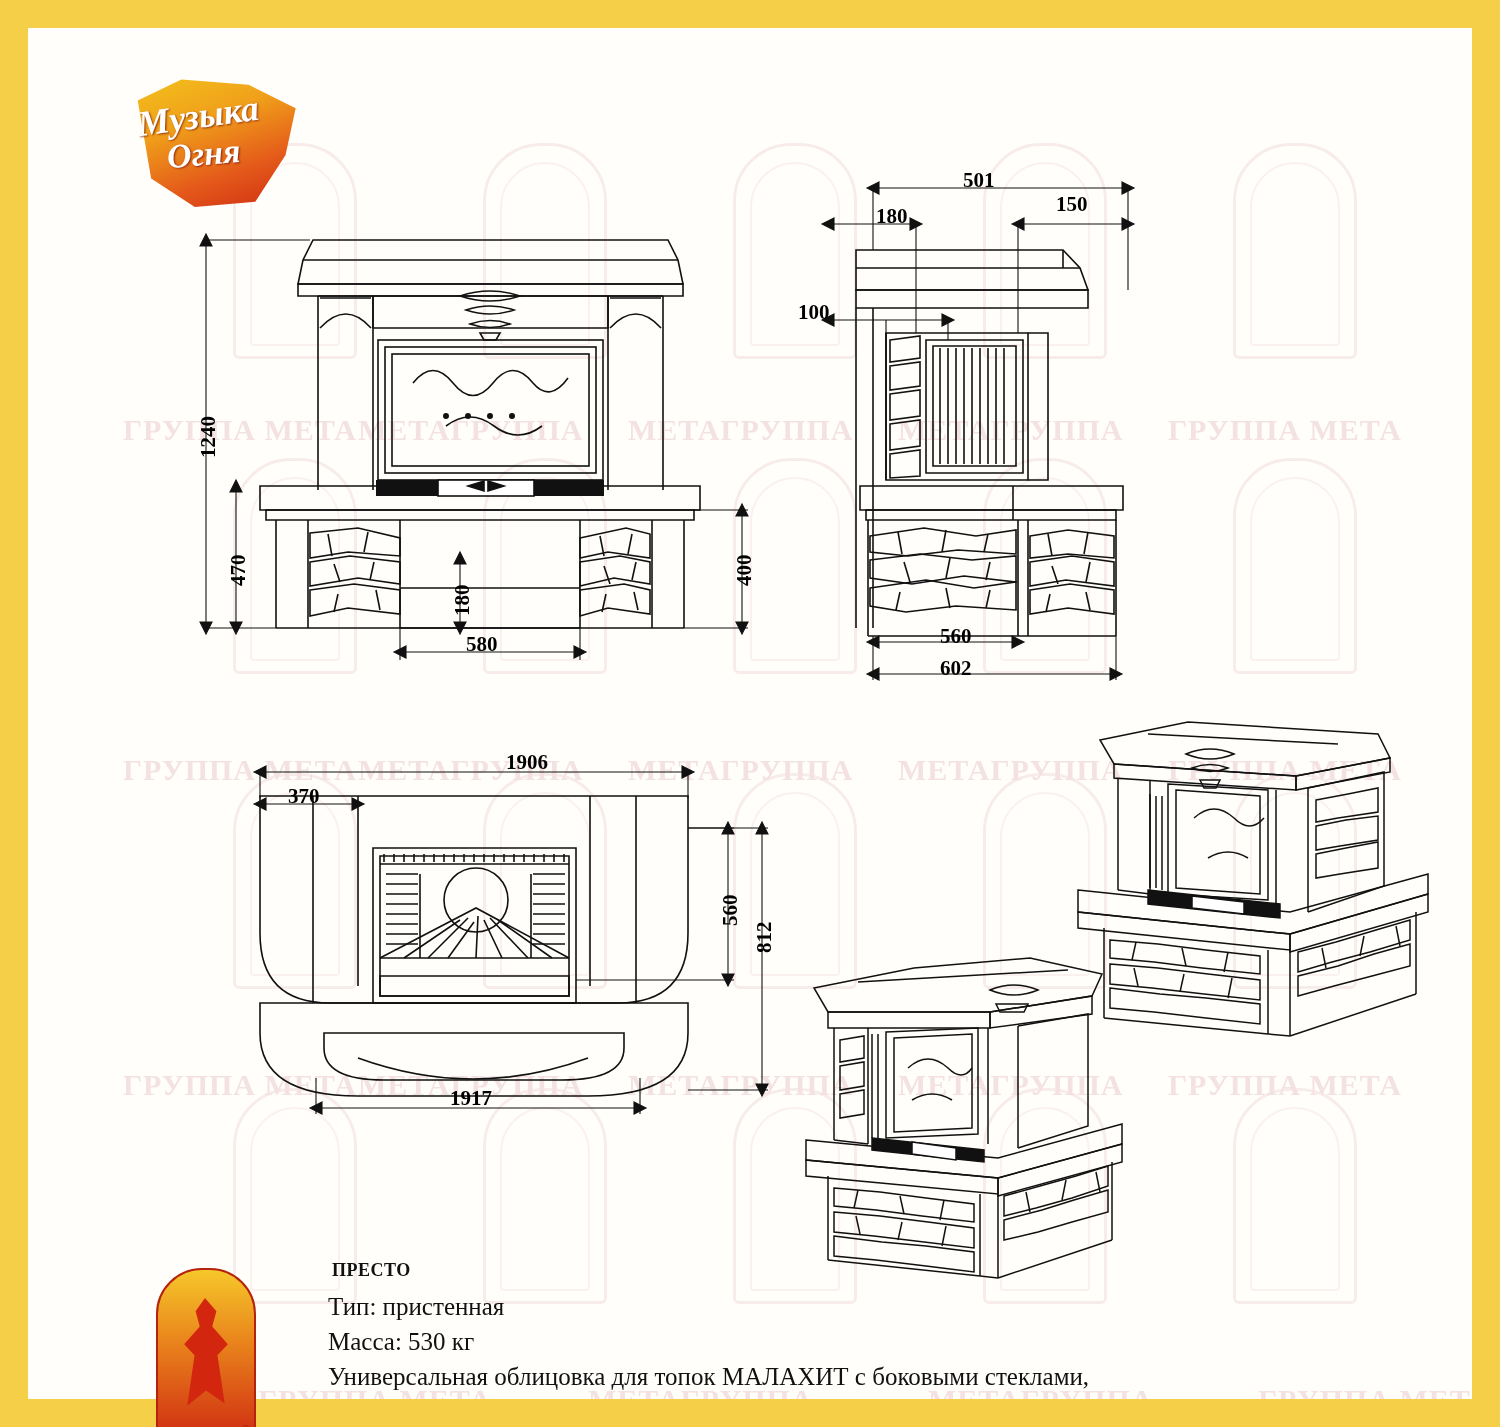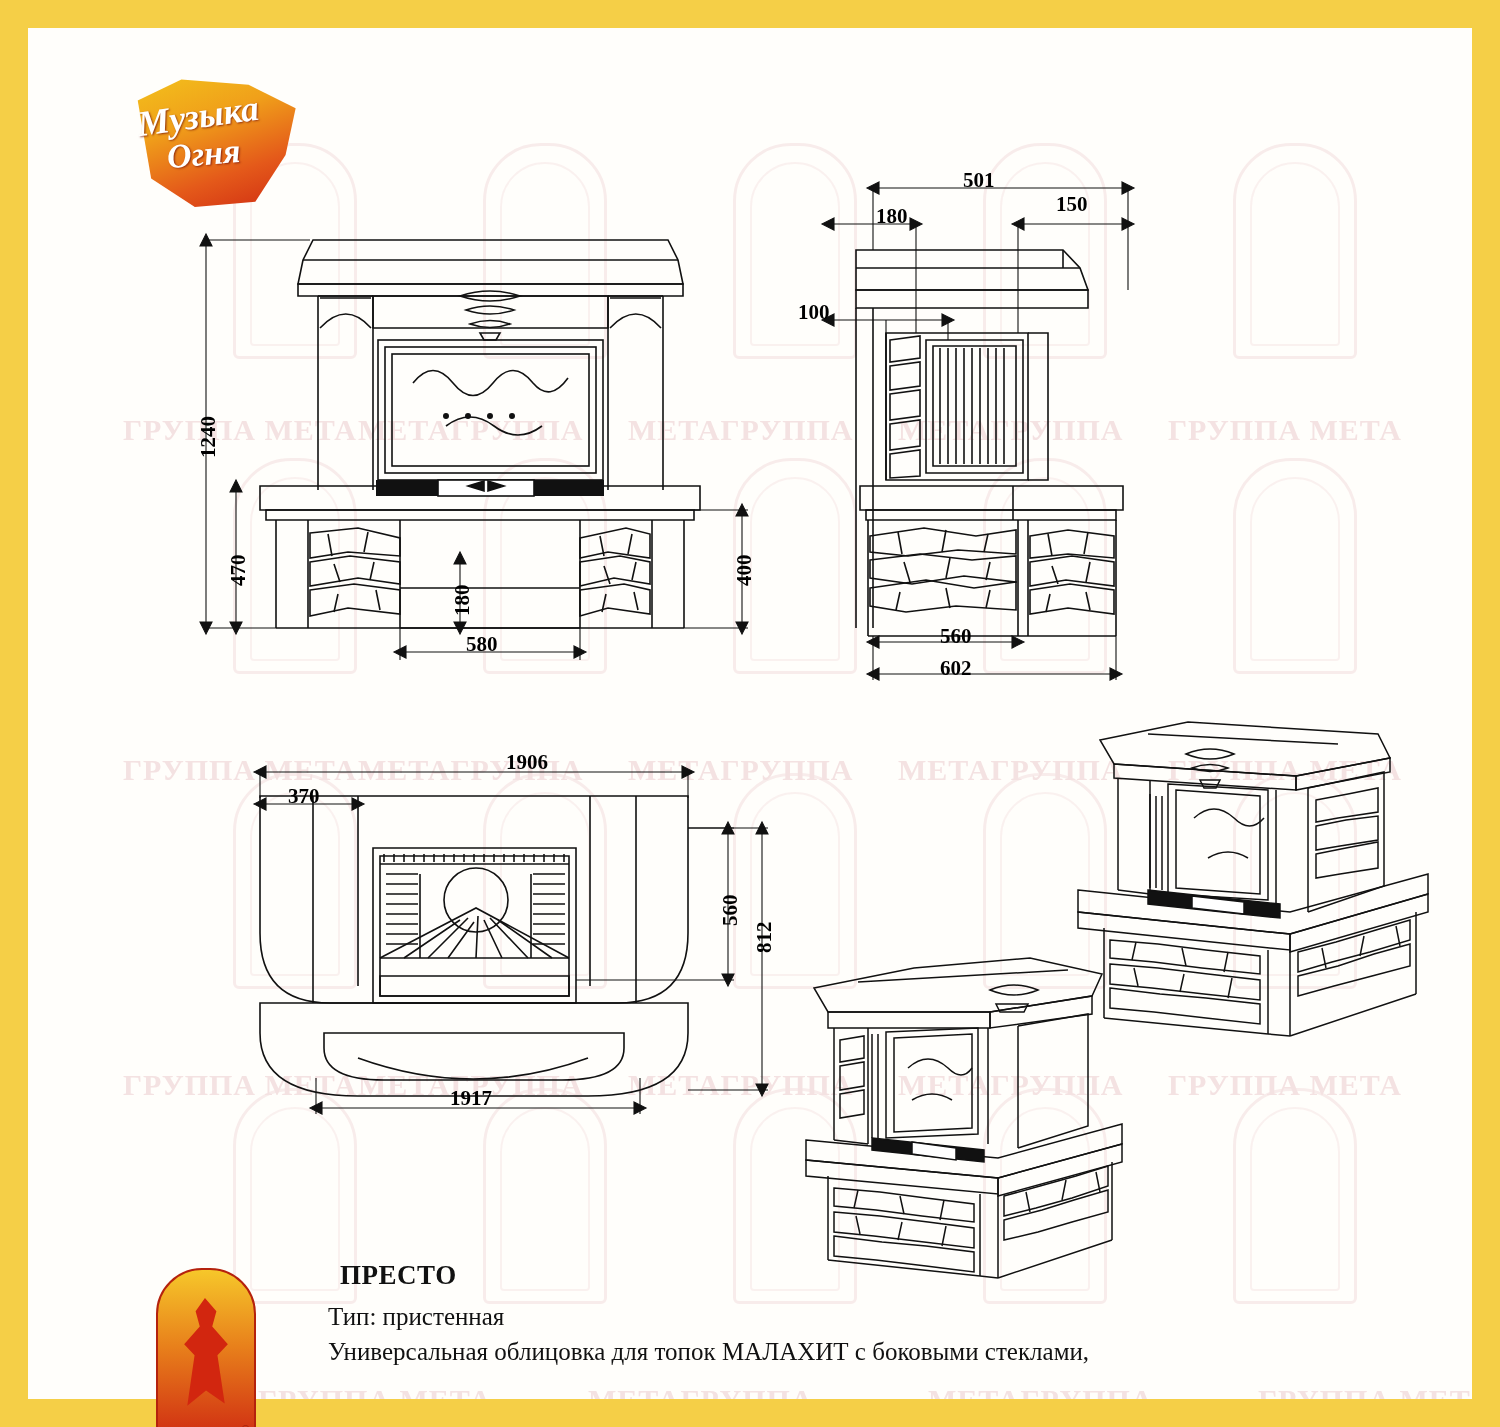--- a/index.html
+++ b/index.html
@@ -80,21 +80,21 @@
   .dim{position:absolute;font-family:"Liberation Serif", serif;font-size:21px;color:#000;font-weight:bold;}
   .dim.vert{transform:rotate(-90deg);transform-origin:left top;}
   svg{position:absolute;left:0;top:0;overflow:visible;}
 
   
   .spec{
     position:absolute;left:300px;top:1232px;width:1130px;
     color:#111;
   }
   .spec h1{
-    margin:0 0 10px 12px;font-size:27px;letter-spacing:.5px;
+    margin:0 0 10px 4px;font-size:18px;letter-spacing:.5px;
   }
   .spec p{margin:0 0 4px 0;font-size:25px;line-height:1.24;}
 </style>
 </head>
 <body>
 
 <div class="page">
   <div class="inner">
 
     <div class="wm-layer">
@@ -495,18 +495,19 @@
     </svg>
 
     <div class="emblem">
       <div class="fig"></div>
       <div class="rtm">®</div>
     </div>
 
     <div class="spec">
       <h1>ПРЕСТО</h1>
       <p>Тип: пристенная</p>
+      <p>Масса: 530 кг</p>
       <p>Универсальная облицовка для топок МАЛАХИТ с боковыми стеклами,</p>
 
     </div>
 
   </div>
 </div>
 
 </body></html>

